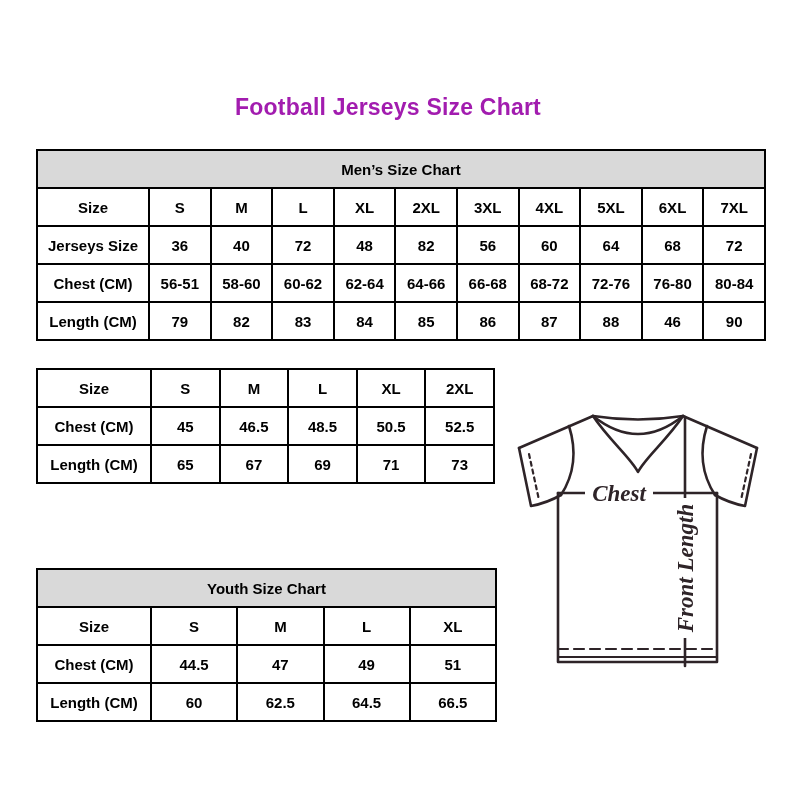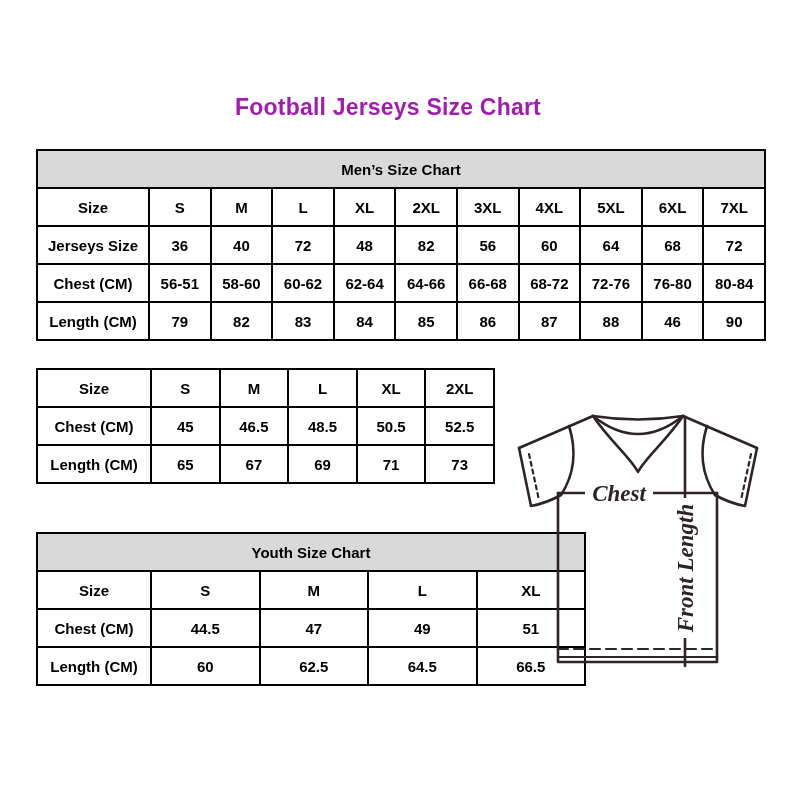--- a/index.html
+++ b/index.html
@@ -17,21 +17,21 @@
     font-weight:bold; color:#000; font-size:15px;padding-left:36px;
   }
   table.size-table th, table.size-table td {
     border:2px solid #000; text-align:center; vertical-align:middle;
     height:36px; padding:0 2px; overflow:hidden; white-space:nowrap;
   }
   table.size-table th.tbl-title { background:#d9d9d9; font-size:15px; }
 
   #men-table   { left:36px; top:149px; width:730px; }
   #women-table { left:36px; top:368px; width:459px; }
-  #youth-table { left:36px; top:532px; width:550px; }
+  #youth-table { left:36px; top:568px; width:461px; }
 
   #men-table col.label-col   { width:112px; }
   #women-table col.label-col { width:114px; }
   #youth-table col.label-col { width:114px; }
 
   .jersey-wrap { position:absolute; left:505px; top:396px; width:270px; height:288px; }
   .jersey-wrap svg { display:block; }
   .measure-label {
     font-family:"Liberation Serif", serif;
     font-style:italic; font-weight:bold; font-size:23px; fill:#2e2428;

